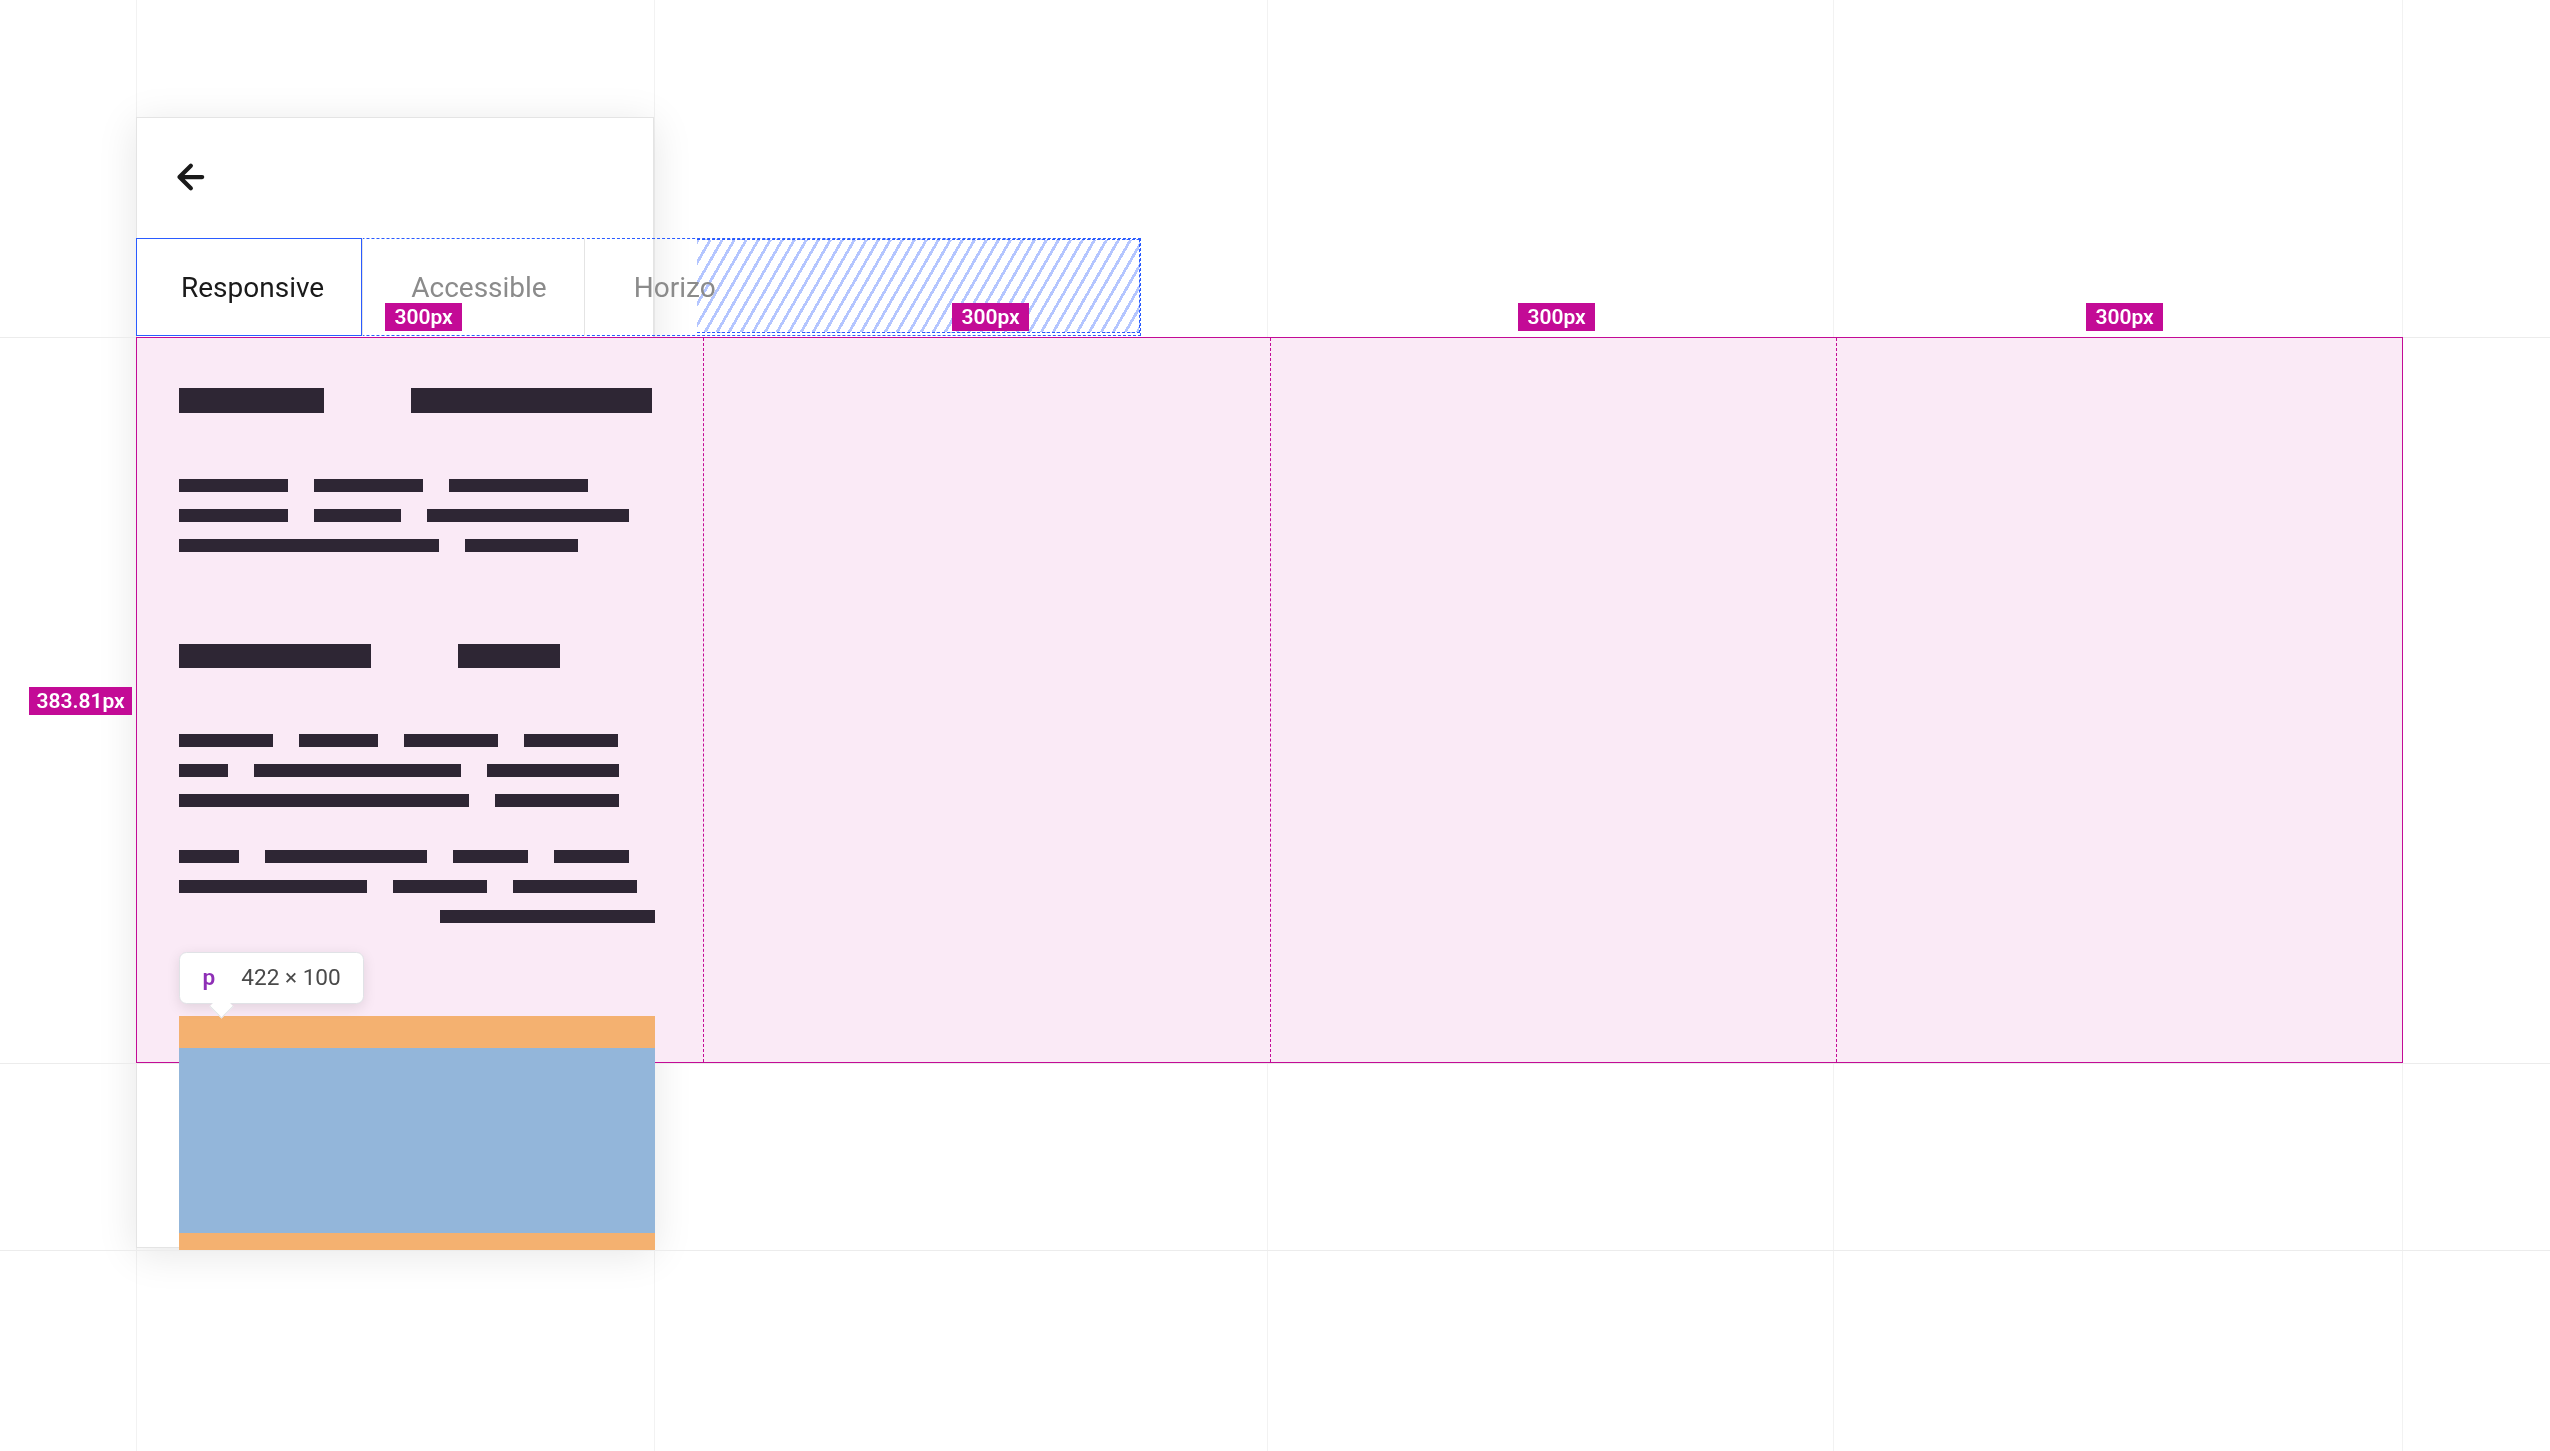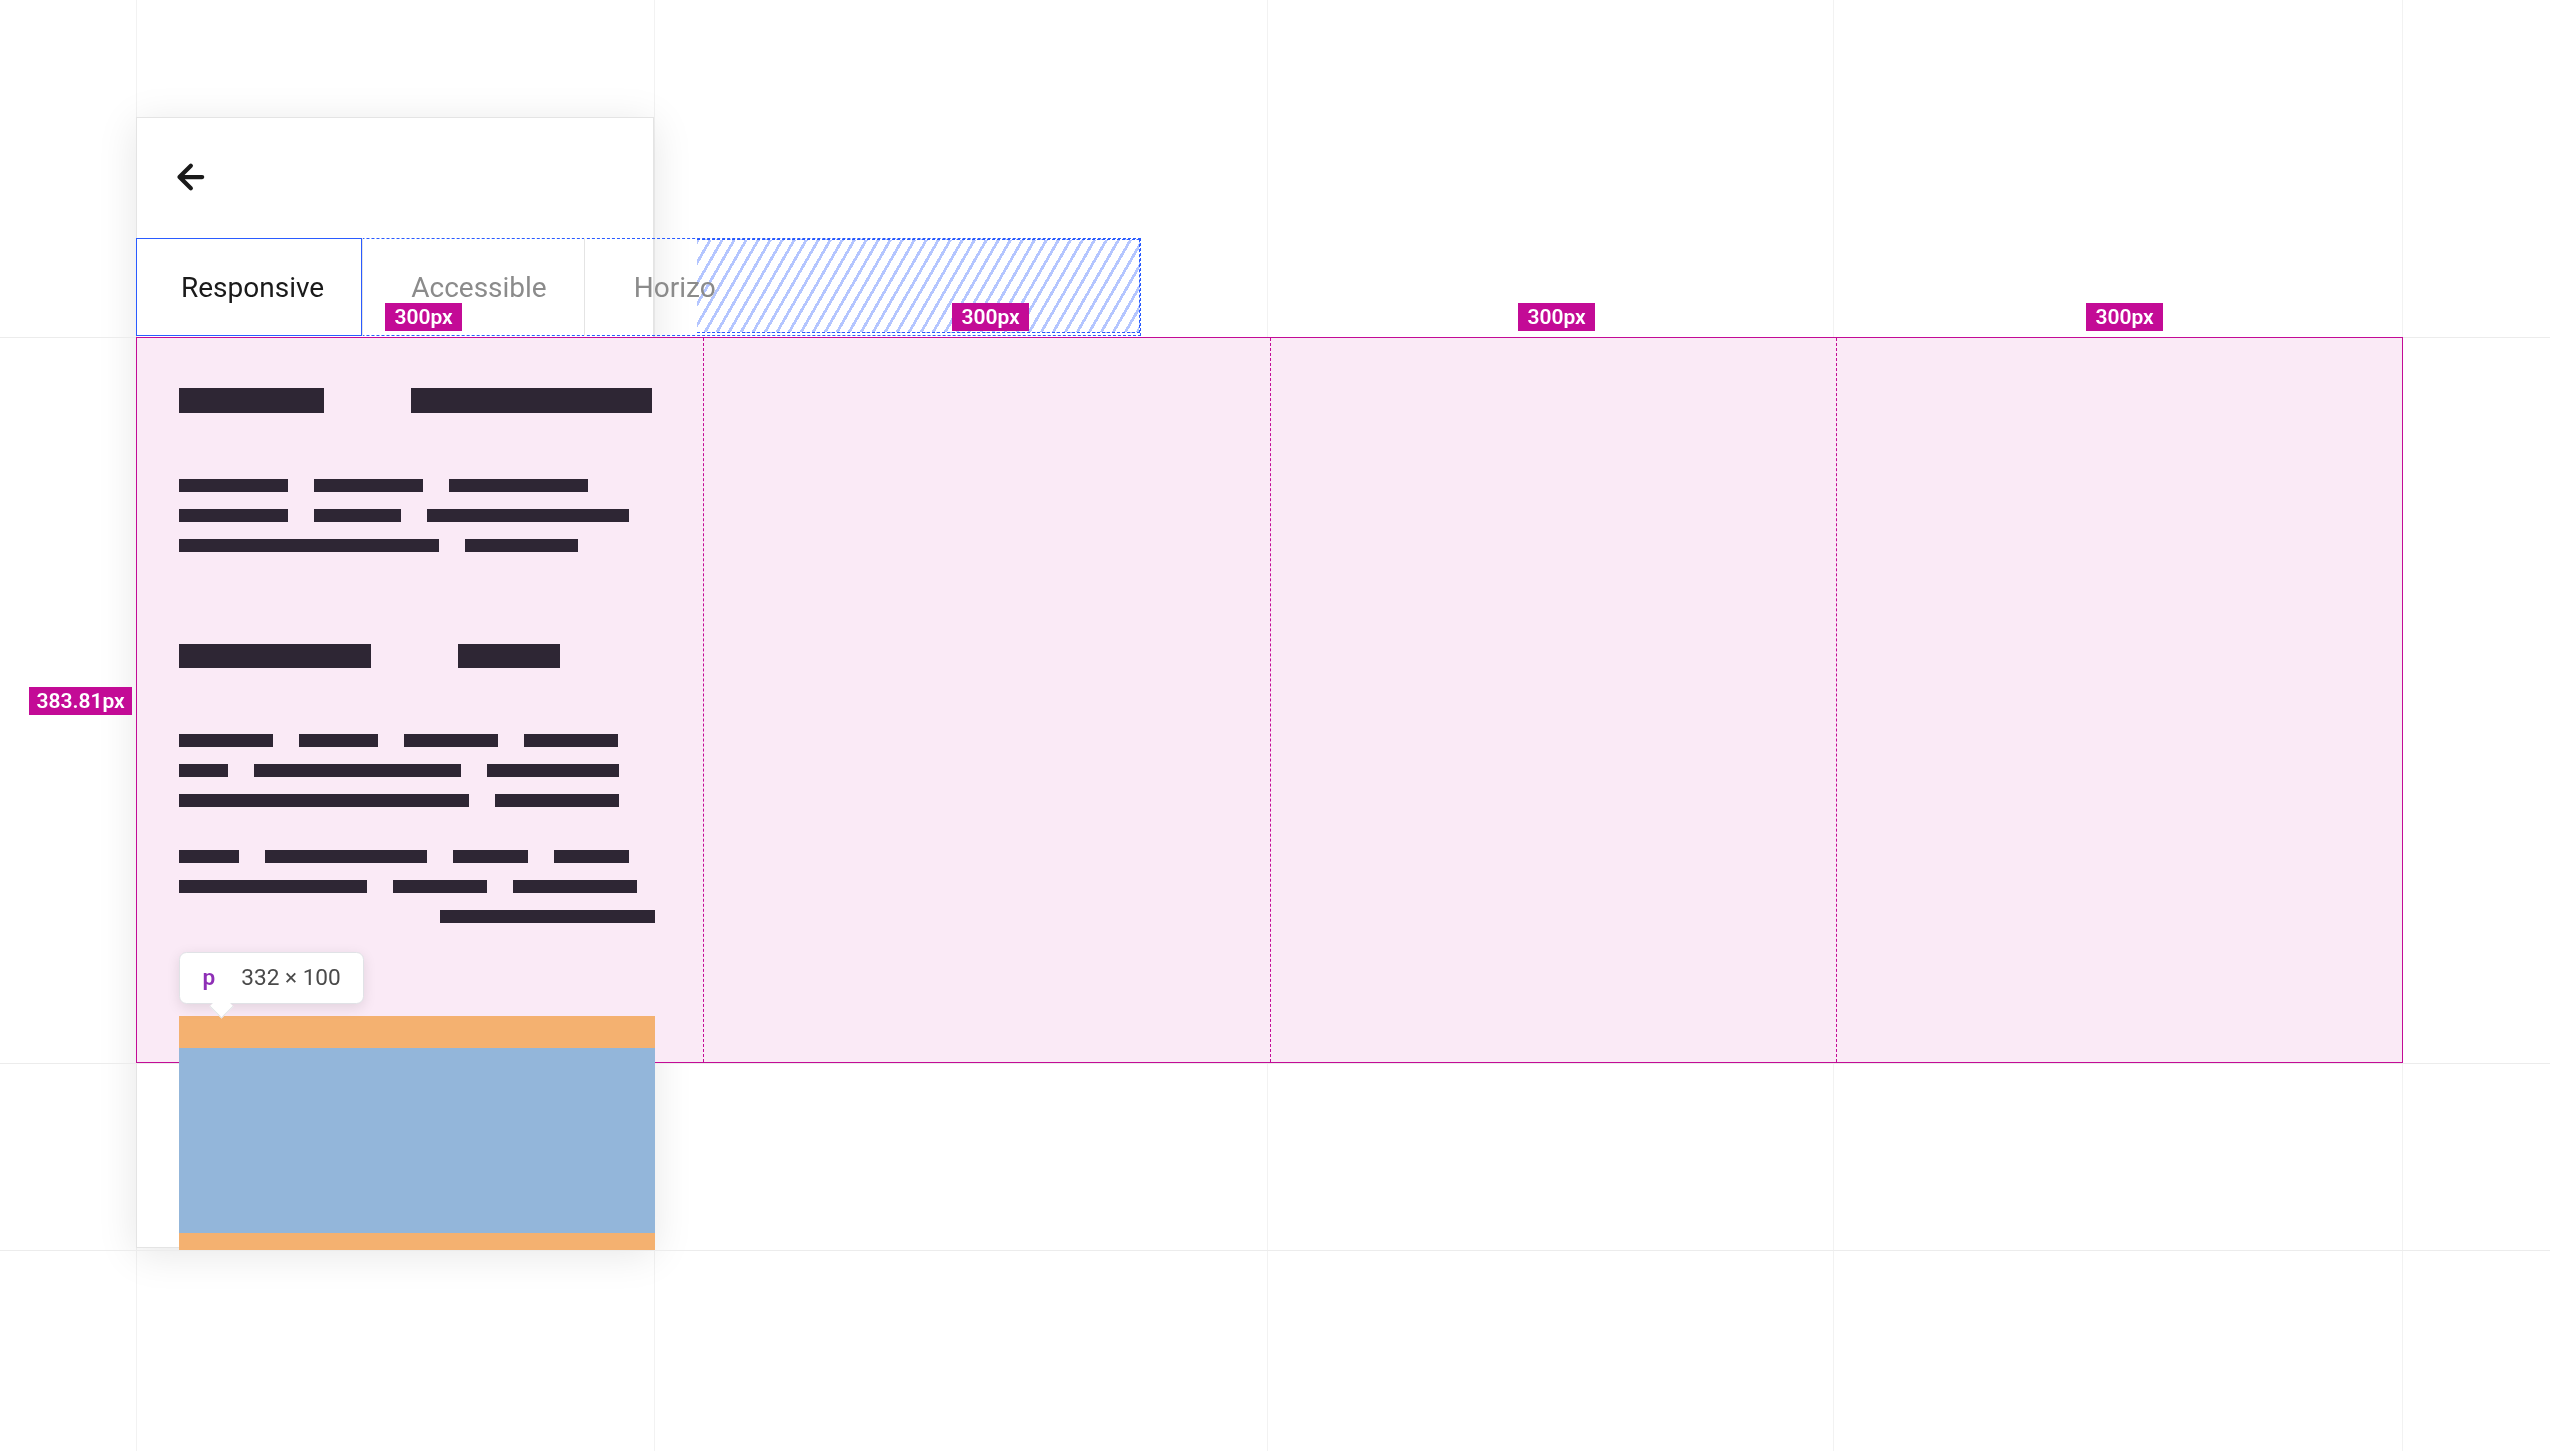--- a/index.html
+++ b/index.html
@@ -321,20 +321,20 @@
       <span class="ph-p" style="width:94px"></span>
       <span class="ph-p" style="width:124px"></span>
   </div>
   <div class="ph-row paragraph" style="justify-content:flex-end">
     <span class="ph-p" style="width:215px"></span>
   </div>
 </div>
 
 <div class="tooltip">
   <span class="tag">p</span>
-  <span class="dim">332 × 100</span>
+  <span class="dim">422 × 100</span>
 </div>
 <div class="tooltip-arrow"></div>
 
 <div class="boxmodel-top-margin"></div>
 <div class="boxmodel-content"></div>
 <div class="boxmodel-bottom-margin"></div>
 
 
 </body></html>

